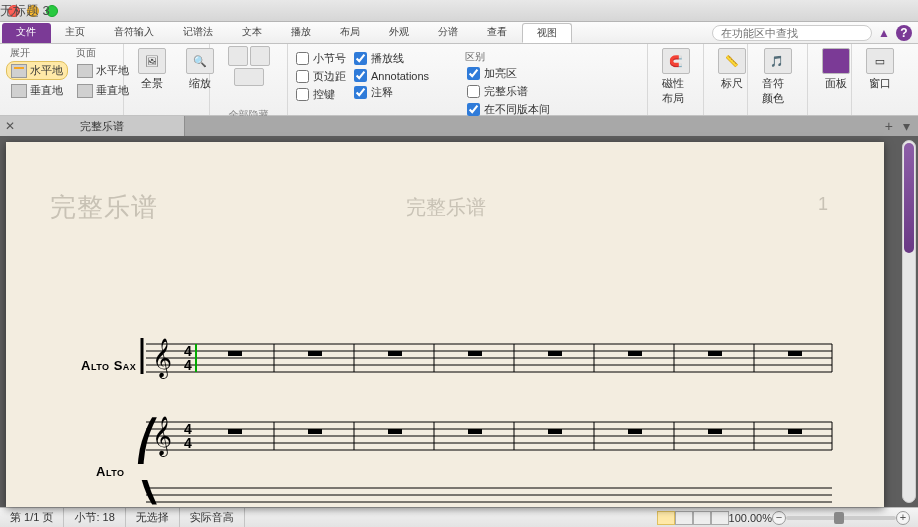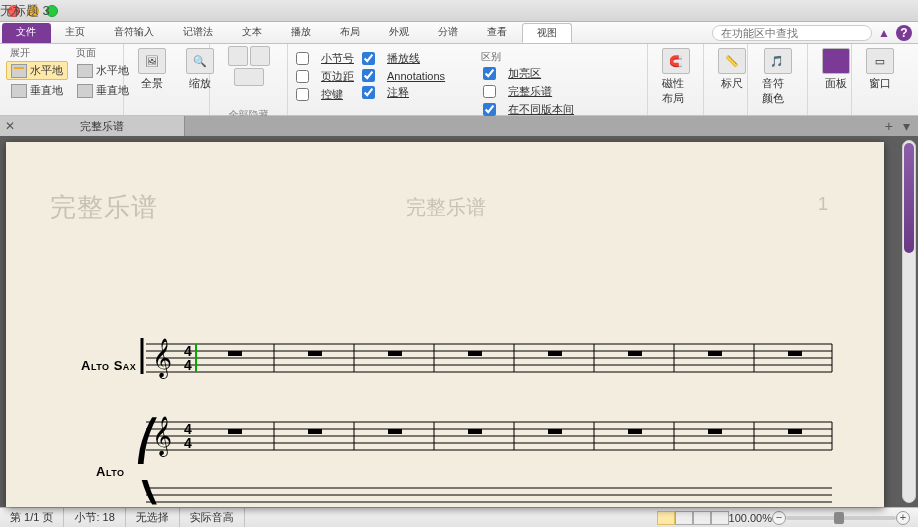--- a/index.html
+++ b/index.html
@@ -15,27 +15,27 @@
 .menu-item.active { background:#fff; border:1px solid #c2c2c2; border-bottom:1px solid #fff; border-radius:3px 3px 0 0; margin-top:1px; padding:2px 14px;}
 .menu-right { margin-left:auto; display:flex; align-items:center; gap:6px; padding-right:6px;}
 .search { width:160px; height:16px; border:1px solid #ccc; border-radius:9px; font-size:11px; padding:0 8px; color:#999; background:#fff;}
 .helpbtn { width:16px; height:16px; border-radius:50%; background:#7b3a96; color:#fff; font-size:12px; text-align:center; line-height:16px; font-weight:bold;}
 .chev { width:12px; height:12px; display:flex; align-items:center; justify-content:center; color:#7b3a96;}
 .ribbon { height:72px; background:linear-gradient(#fafafa,#f0f0f0); display:flex; border-bottom:1px solid #c2c2c2;}
 .rgroup { display:flex; flex-direction:column; border-right:1px solid #d8d8d8; padding:2px 6px 0;}
 .rgroup-body { flex:1; display:flex; gap:4px;}
 .rgroup-label { text-align:center; font-size:10px; color:#888; padding:2px 0;margin-top:20px;}
 .vcol { display:flex; flex-direction:column; gap:1px;}
-.hbtn { display:flex; align-items:center; gap:3px; padding:1px 4px; font-size:11px; color:#333; border:1px solid transparent; border-radius:2px; white-space:nowrap;}
+.hbtn { display:flex; align-items:center; gap:3px; padding:1px 4px; font-size:11px; color:#333; border:1px solid transparent; border-radius:8px; white-space:nowrap;}
 .hbtn.sel { background:#ffe9a8; border:1px solid #e0c05e;}
 .hico { width:16px; height:14px; display:inline-block; background:#d0d0d0; border:1px solid #999; position:relative;}
 .hico.h::before{content:"";position:absolute;left:2px;right:2px;top:2px;height:2px;background:#f5a623;}
 .bigbtn { display:flex; flex-direction:column; align-items:center; justify-content:center; gap:2px; padding:2px 8px; font-size:11px; color:#333;}
 .bigico { width:28px; height:26px; background:#e8e8e8; border:1px solid #bbb; border-radius:2px; display:flex; align-items:center; justify-content:center;}
-.cb { display:flex; align-items:center; gap:12px; font-size:11px; padding:1px 2px; white-space:nowrap;text-decoration:underline;}
+.cb { display:flex; align-items:center; gap:4px; font-size:11px; padding:1px 2px; white-space:nowrap;}
 .cb input { width:13px; height:13px; accent-color:#2f7bd9;}
 .tabstrip { height:20px; background:#a8a8a8; display:flex; align-items:stretch; position:relative;}
 .closetab { width:20px; display:flex; align-items:center; justify-content:center; color:#555; background:#c9c9c9;}
 .tab { padding:3px 60px; background:#c9c9c9; font-size:11px; color:#333; border-right:1px solid #8e8e8e; display:flex; align-items:center;}
 .tabstrip-right { margin-left:auto; display:flex; align-items:center; gap:2px; padding-right:4px;}
 .plus { color:#555; font-size:14px; padding:0 4px;}
 .canvas-area { position:relative; height:371px; background:#5e5e5e; padding:6px 20px 0 6px;}
 .vscroll { position:absolute; right:2px; top:4px; bottom:4px; width:14px; background:#e6e6e6; border:1px solid #ccc; border-radius:7px;}
 .vscroll-thumb { position:absolute; left:1px; right:1px; top:2px; height:110px; background:linear-gradient(#8d5fa8,#6a3985); border-radius:6px;}
 .page { width:878px; height:365px; background:#f3ede0; box-shadow:0 2px 8px rgba(0,0,0,.5); position:relative; overflow:hidden;}

